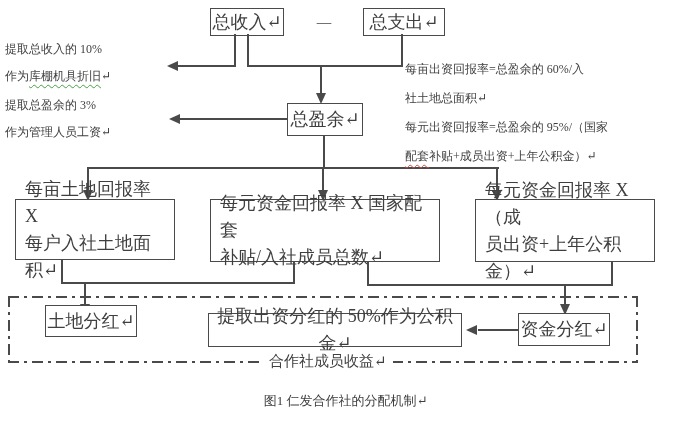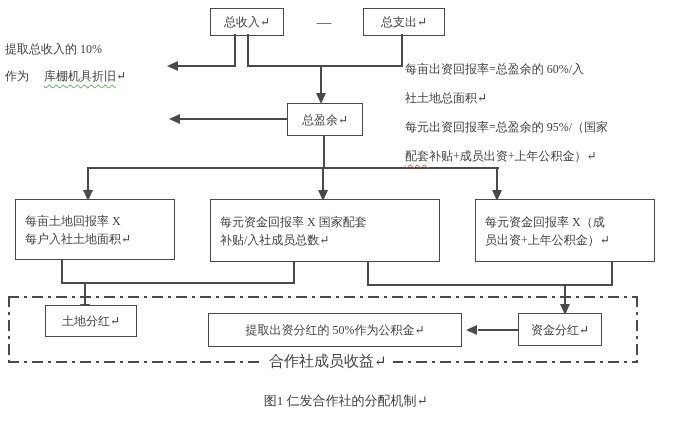--- a/index.html
+++ b/index.html
@@ -4,39 +4,39 @@
 <style>
   html,body{margin:0;padding:0;background:#ffffff;}
   #canvas{
     position:relative;width:691px;height:426px;background:#ffffff;
     font-family:"Liberation Serif","DejaVu Serif",serif;
     color:#3f3f3f;overflow:hidden;
   }
   .box{
     position:absolute;border:1.5px solid #4a4a4a;background:#ffffff;
     display:flex;align-items:center;justify-content:center;text-align:center;
-    font-size:12px;color:#3f3f3f;box-sizing:border-box;line-height:1.5;
+    font-size:18px;color:#3f3f3f;box-sizing:border-box;line-height:1.5;
   }
   .box.formula{justify-content:flex-start;text-align:left;padding:2px 9px;}
   .plain{position:absolute;font-size:14.5px;color:#3f3f3f;}
   .vline{position:absolute;width:2px;background:#4a4a4a;}
   .hline{position:absolute;height:2px;background:#4a4a4a;}
   .arrow-left{position:absolute;width:0;height:0;
     border-top:5px solid transparent;border-bottom:5px solid transparent;
     border-right:11px solid #4a4a4a;}
   .arrow-down{position:absolute;width:0;height:0;
     border-left:5px solid transparent;border-right:5px solid transparent;
     border-top:11px solid #4a4a4a;}
   .dashdot-h{position:absolute;height:2px;
     background:repeating-linear-gradient(to right,#4a4a4a 0 11px,transparent 11px 16px,#4a4a4a 16px 19px,transparent 19px 24px);}
   .dashdot-v{position:absolute;width:2px;
     background:repeating-linear-gradient(to bottom,#4a4a4a 0 11px,transparent 11px 16px,#4a4a4a 16px 19px,transparent 19px 24px);}
   .note{position:absolute;font-size:12px;line-height:27px;white-space:nowrap;}
   .note.right{line-height:29px;}
-  .sq-green{text-decoration:underline wavy #45a145;text-decoration-thickness:1px;text-underline-offset:4px;padding-left:15px;}
+  .sq-green{text-decoration:underline wavy #45a145;text-decoration-thickness:1px;text-underline-offset:4px;}
   .sq-red{text-decoration:underline wavy #c54a3d;text-decoration-thickness:1px;text-underline-offset:4px;}
   .group-label{position:absolute;background:#ffffff;padding:0 6px;font-size:15px;white-space:nowrap;}
   .caption{position:absolute;left:0;top:392px;width:100%;text-align:center;font-size:13px;color:#3f3f3f;}
 </style>
 </head>
 <body>
 
 <div id="canvas">
 
   <div class="box" style="left:210px;top:8px;width:74px;height:28px">总收入↵</div>
@@ -91,30 +91,34 @@
   <div class="arrow-down" style="left:560px;top:304px"></div>
 
   <div class="dashdot-h" style="left:8px;top:296px;width:630px"></div>
   <div class="dashdot-v" style="left:8px;top:296px;height:67px"></div>
   <div class="dashdot-v" style="left:636px;top:296px;height:67px"></div>
   <div class="dashdot-h" style="left:8px;top:361px;width:252px"></div>
   <div class="dashdot-h" style="left:392px;top:361px;width:246px"></div>
 
   <div class="box" style="left:45px;top:305px;width:92px;height:32px">土地分红↵</div>
   <div class="box" style="left:208px;top:313px;width:254px;height:34px">提取出资分红的 50%作为公积金↵</div>
-  <div class="box" style="left:518px;top:313px;width:84px;height:33px">资金分红↵</div>
+  <div class="box" style="left:518px;top:313px;width:92px;height:33px">资金分红↵</div>
 
   <div class="hline" style="left:478px;top:329px;width:40px"></div>
   <div class="arrow-left" style="left:466px;top:325px"></div>
 
   <div class="group-label" style="left:263px;top:352px">合作社成员收益↵</div>
 
   <div class="note" style="left:5px;top:36px">
     <span>提取总收入的 10%</span><br>
     <span>作为</span><span class="sq-green">库棚机具折旧</span><span>↵</span>
+  </div>
+  <div class="note" style="left:5px;top:92px">
+    <span>提取总盈余的 3%</span><br>
+    <span>作为管理人员工资↵</span>
   </div>
 
   <div class="note right" style="left:405px;top:55px">
     <span>每亩出资回报率=总盈余的 60%/入</span><br>
     <span>社土地总面积↵</span>
   </div>
   <div class="note right" style="left:405px;top:113px">
     <span>每元出资回报率=总盈余的 95%/（国家</span><br>
     <span class="sq-red">配套</span><span>补贴+成员出资+上年公积金）↵</span>
   </div>

